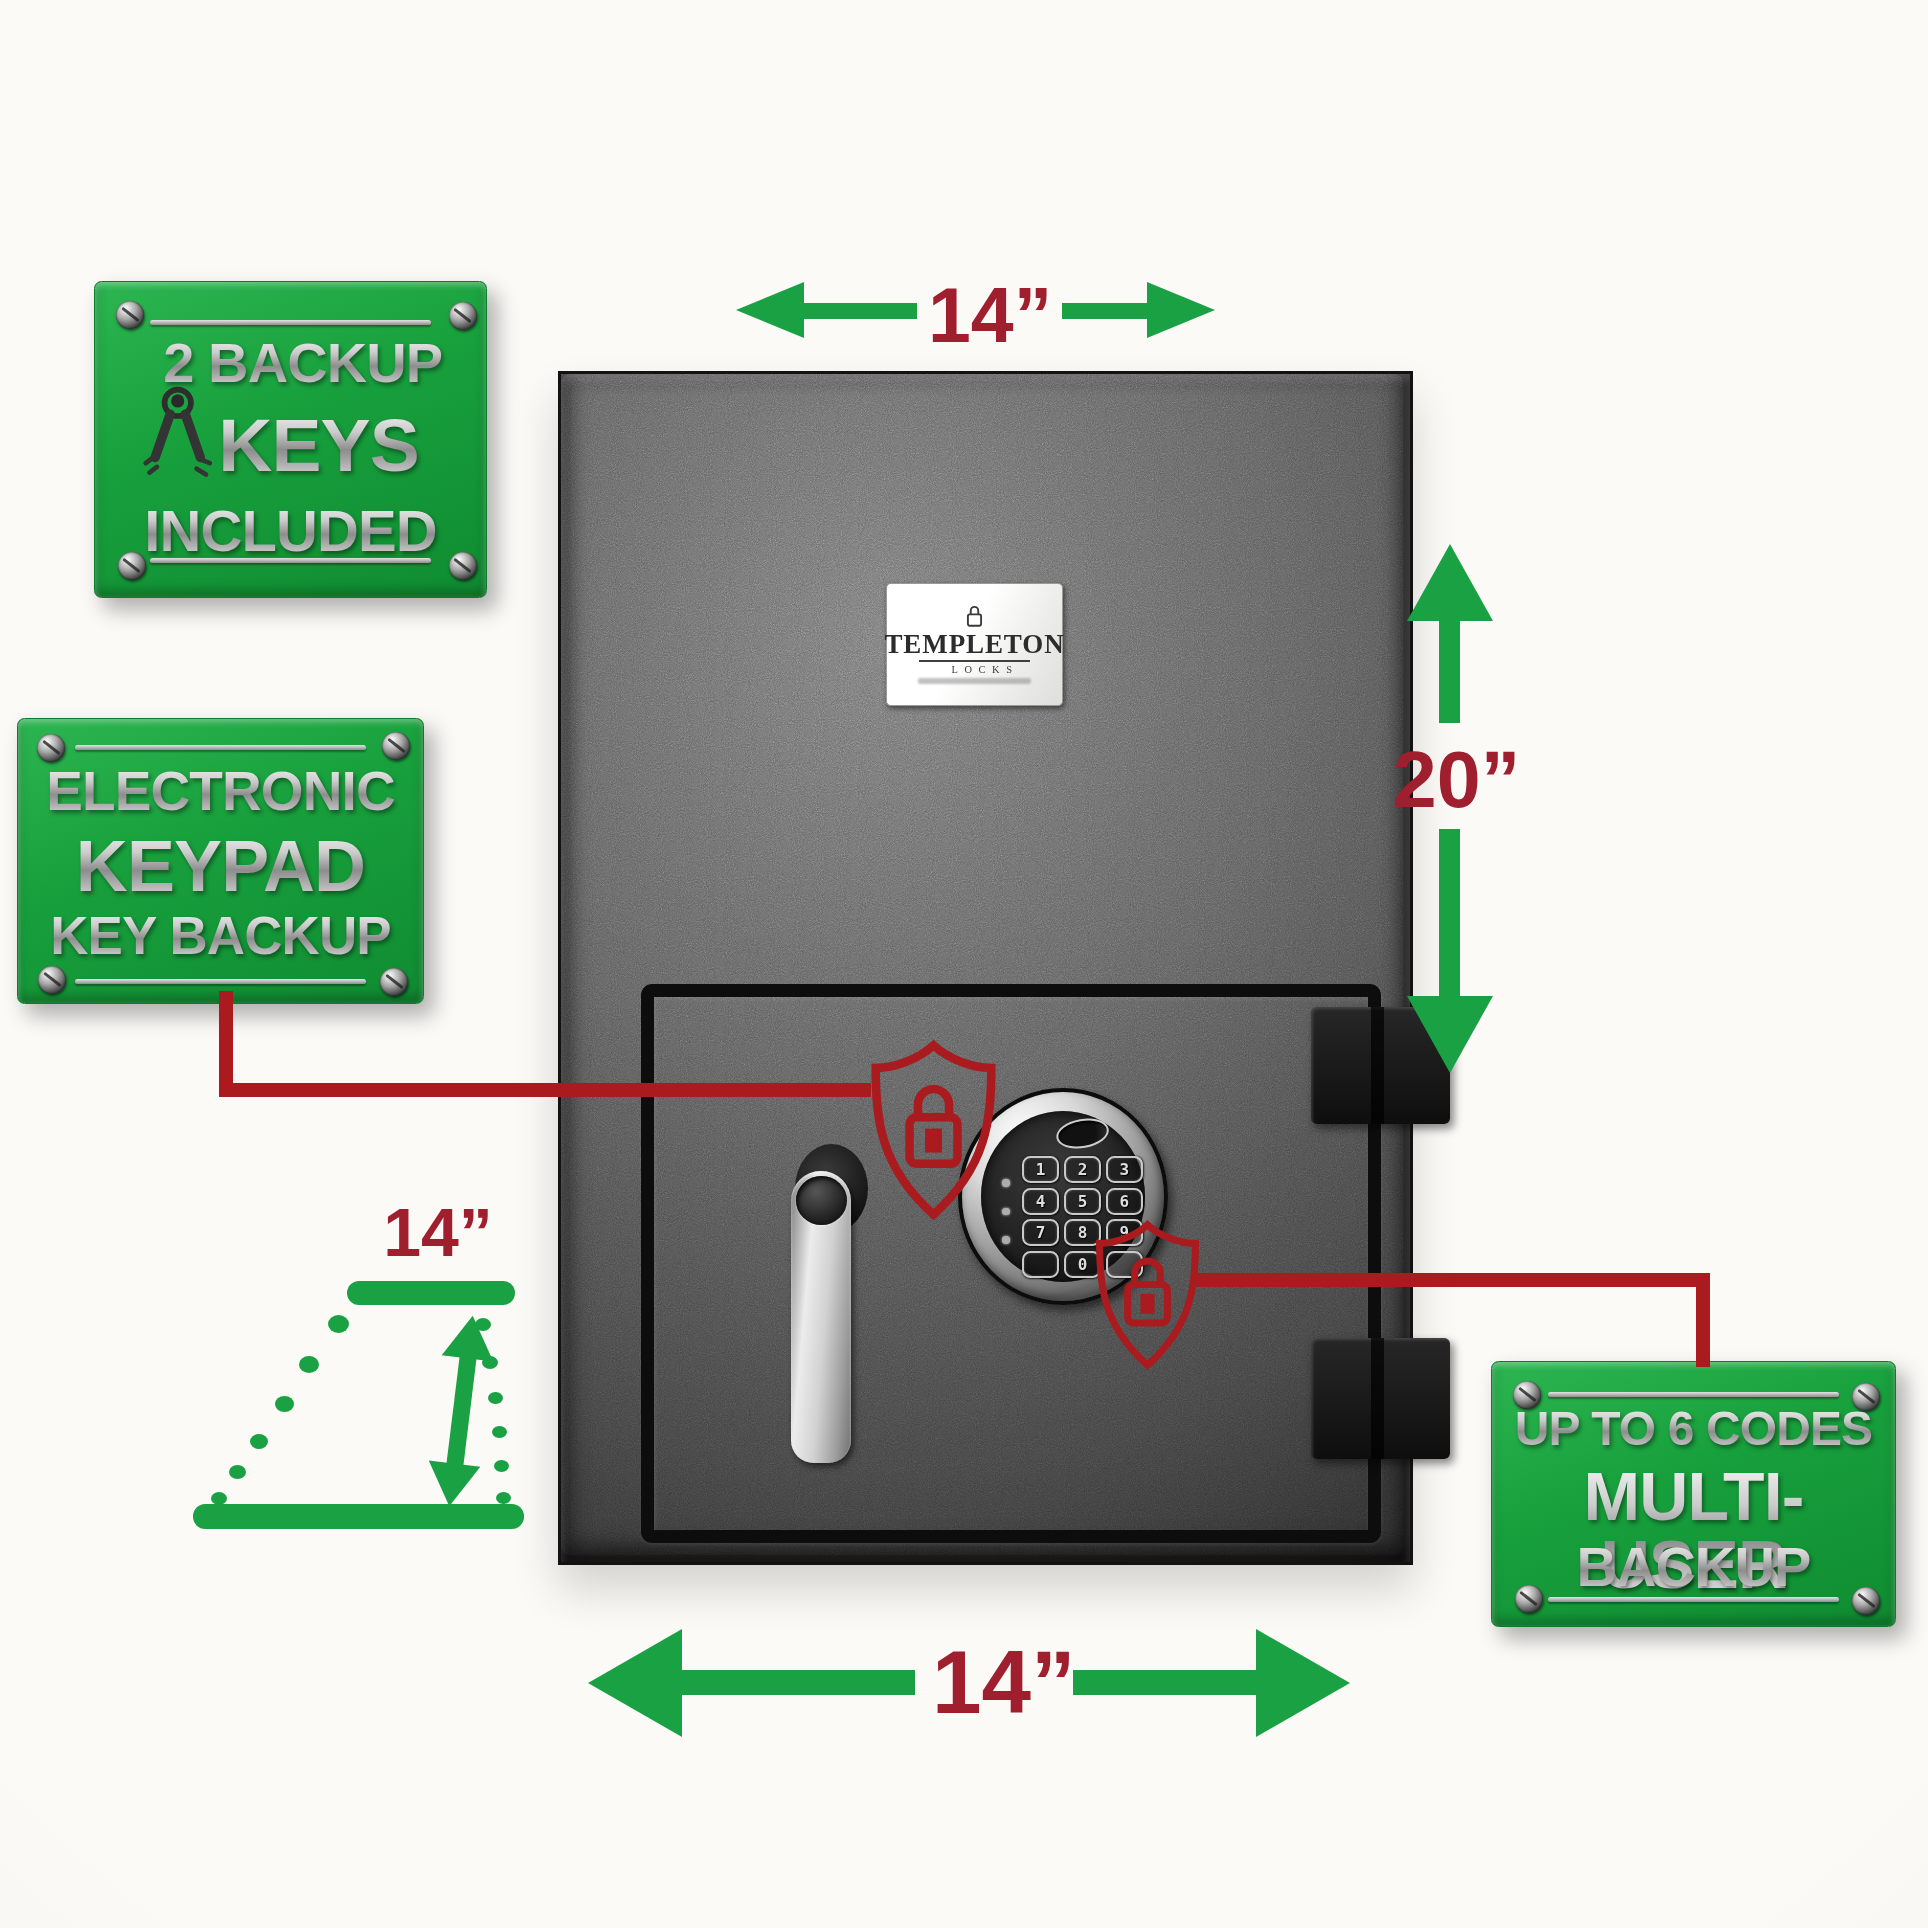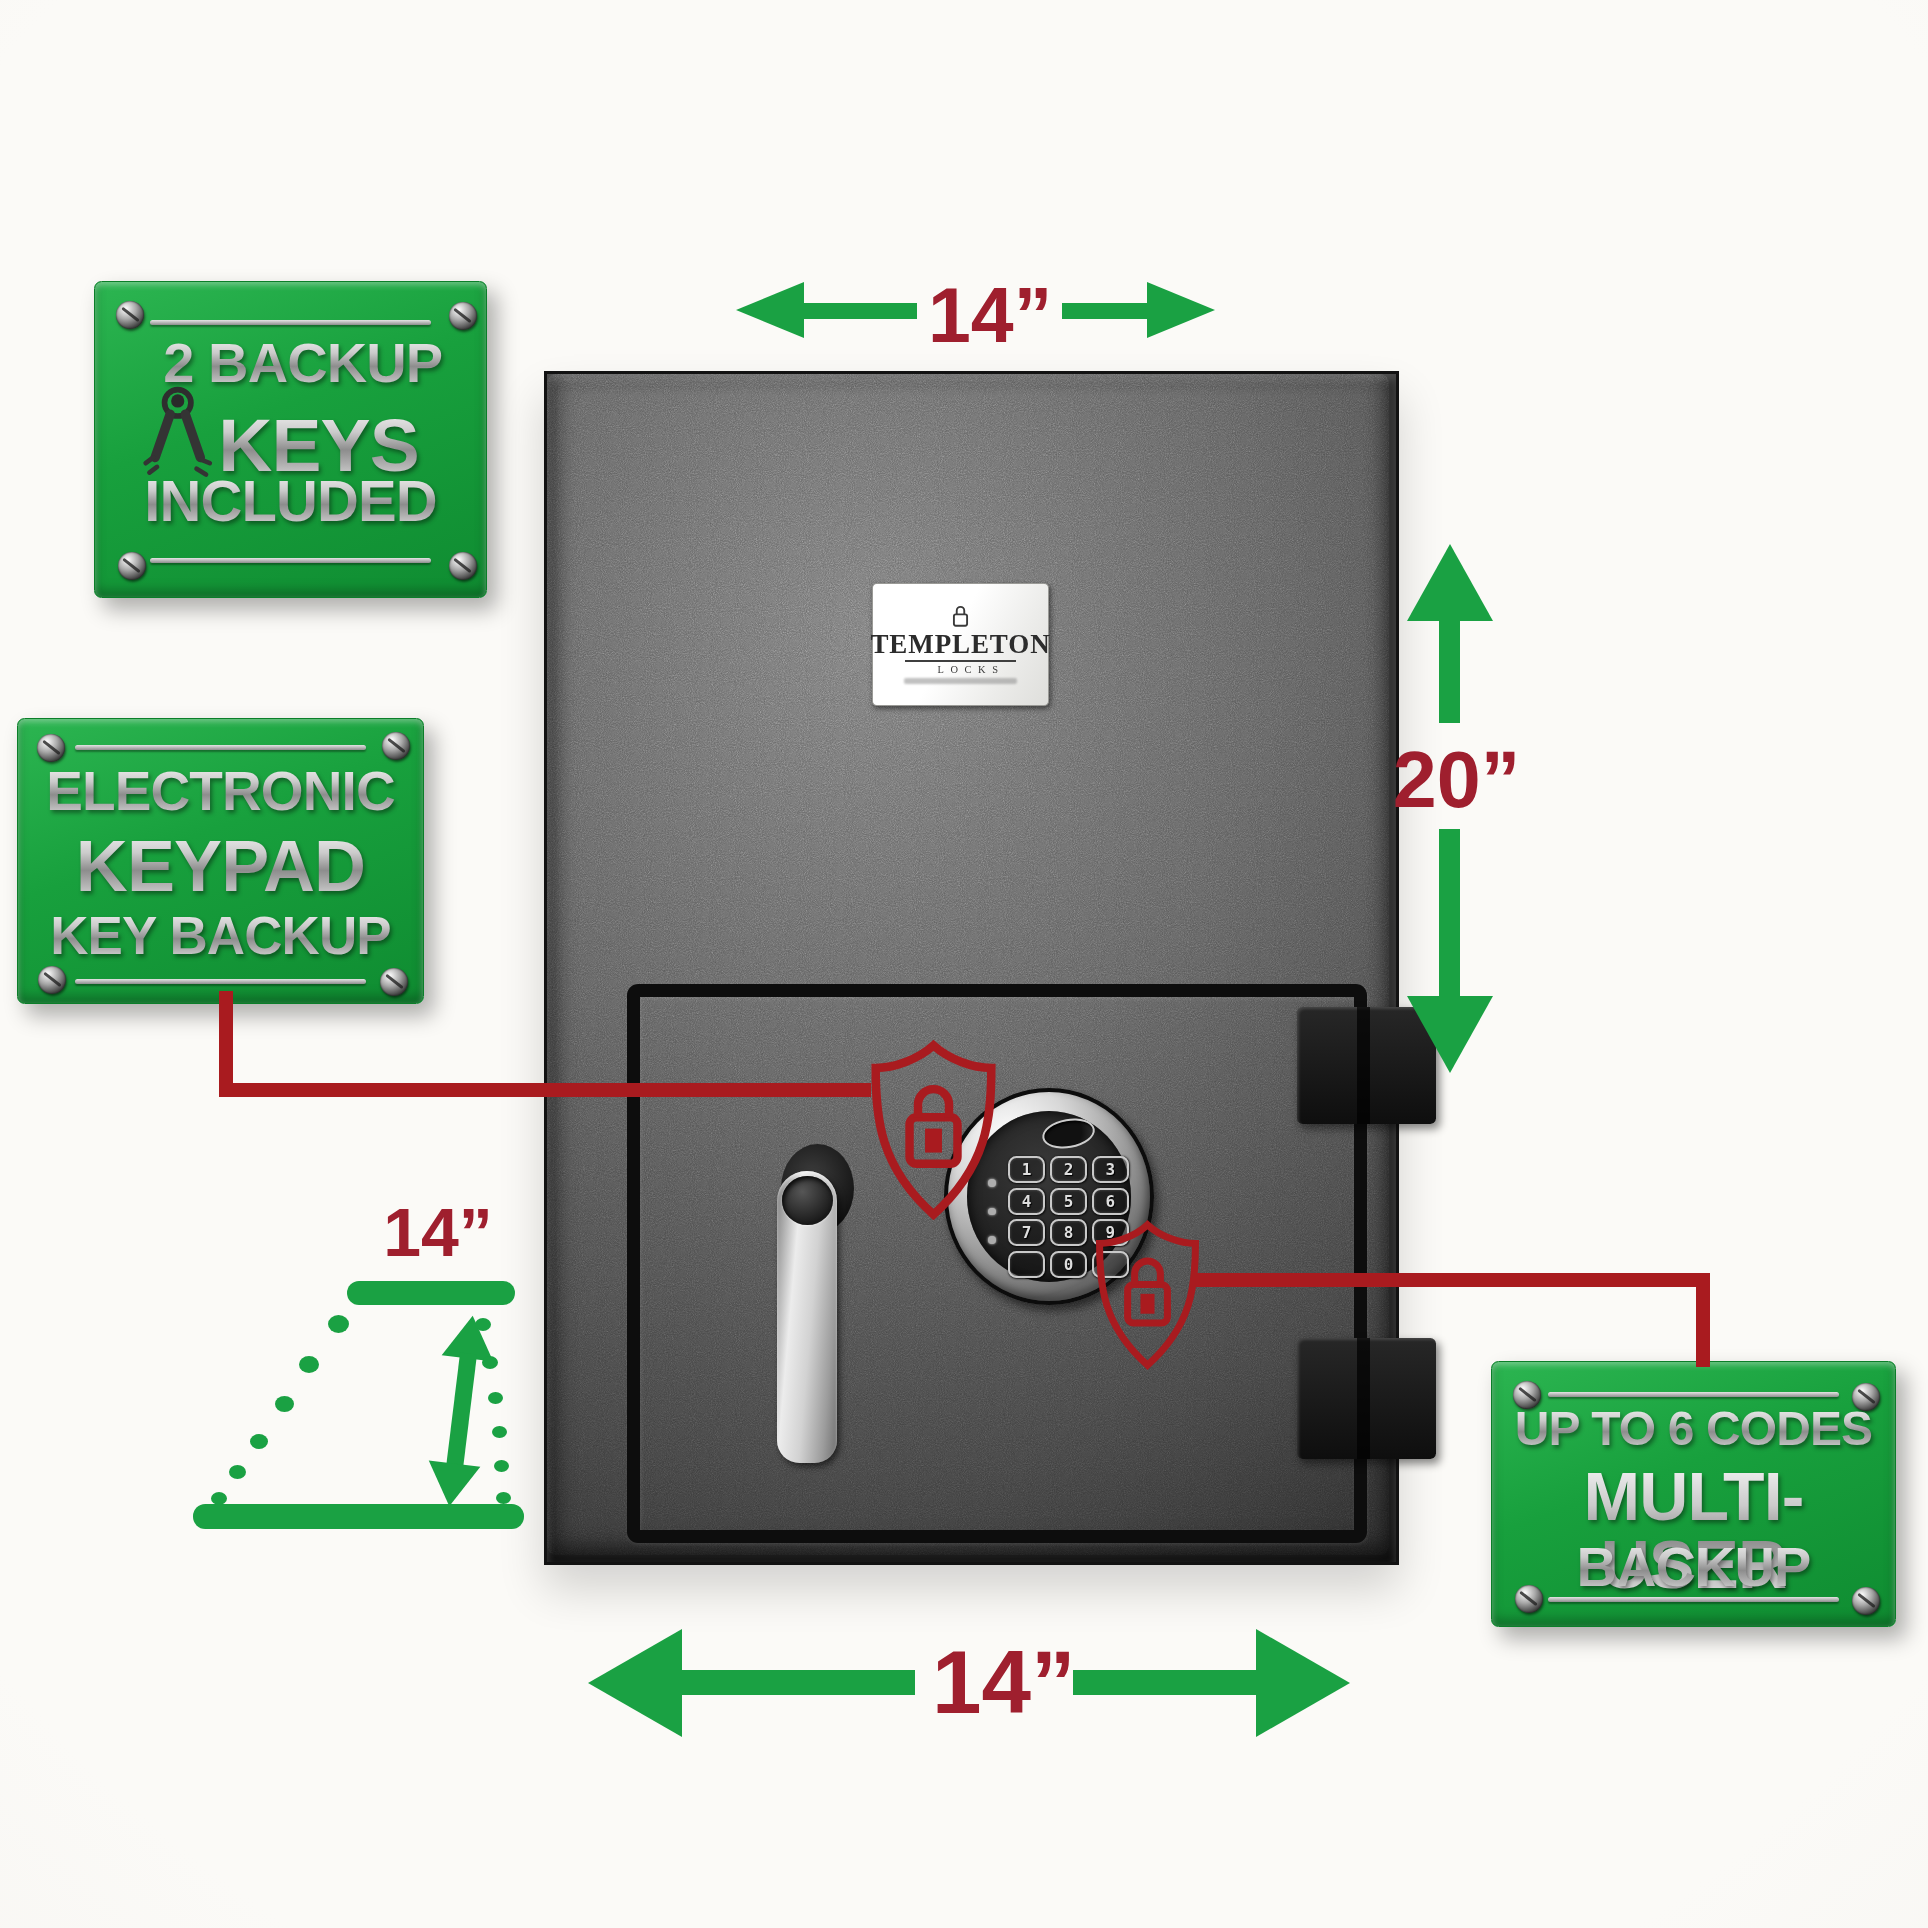--- a/index.html
+++ b/index.html
@@ -1,21 +1,21 @@
 <!DOCTYPE html>
 <html style="--badge_green: #18a03d; --arrow_green: #1aa143; --dim_red: #9f1f2e; --line_red: #a91b1f; --safe_gray: #565656; --background: #f8f7f4;font-size:15px"><head>
 <meta charset="utf-8">
 <style>
   html,body{margin:0;padding:0;width:1928px;height:1928px;overflow:hidden;
     font-family:"Liberation Sans",sans-serif;}
   #stage{position:absolute;inset:0;width:1928px;height:1928px;
     background:radial-gradient(130% 130% at 50% 45%, #fbfaf7 50%, #f3f1ed 78%, #e3e0da 100%);}
 
   
-  .safe-body{position:absolute;left:544px;top:371px;width:849px;height:1188px;
+  .safe-body{position:absolute;left:558px;top:371px;width:849px;height:1188px;
     border:3.8px solid #121212;border-radius:0;
     background:radial-gradient(120% 95% at 38% 22%, #757575 0%, #5c5c5c 40%, #404040 75%, #262626 100%);
     box-shadow:inset 0 5.6px 9.4px rgba(255,255,255,.20), inset 0 -15px 24.5px rgba(0,0,0,.55),
       inset 11.3px 0 19px rgba(0,0,0,.25), inset -11.3px 0 19px rgba(0,0,0,.38),
       0 24.5px 43px rgba(0,0,0,.16);}
   .speckle{position:absolute;inset:0;mix-blend-mode:overlay;opacity:.8;border-radius:9.4px;pointer-events:none;}
   .door-groove{position:absolute;left:80px;top:610px;width:714px;height:533px;
     border:13px solid #0d0d0d;border-radius:11.3px;
     box-shadow:inset 0.9px 1.9px 4.7px rgba(255,255,255,.10), 0.9px 1.9px 2.8px rgba(255,255,255,.06);}
 
@@ -155,21 +155,21 @@
 
   <div class="plate" style="left:94px;top:281px;width:391px;height:315px;">
     <div class="screw" style="left:21px;top:19px;"></div>
     <div class="screw" style="right:9.4px;top:20px;"></div>
     <div class="screw" style="left:22.6px;bottom:17px;"></div>
     <div class="screw" style="right:9.4px;bottom:17px;"></div>
     <div class="plate-line" style="top:38px;"></div>
     <div class="plate-line" style="top:276px;"></div>
     <div class="metal" style="top:53px;font-size:56px;padding-left:24.5px;">2 BACKUP</div>
     <div class="metal" style="top:126px;font-size:75px;padding-left:56px;">KEYS</div>
-    <div class="metal" style="top:190px;font-size:58px;">INCLUDED</div>
+    <div class="metal" style="top:220px;font-size:58px;">INCLUDED</div>
     <svg style="position:absolute;left:43px;top:102px;" width="87" height="98" viewBox="0 0 92 104">
       <circle cx="42" cy="20" r="14" fill="none" stroke="#2e2e2e" stroke-width="6"></circle>
       <g stroke="#343434" stroke-width="10" stroke-linecap="round">
         <line x1="34" y1="32" x2="18" y2="78"></line>
         <line x1="50" y1="32" x2="66" y2="78"></line>
       </g>
       <g stroke="#343434" stroke-width="5" stroke-linecap="round">
         <line x1="16" y1="78" x2="8" y2="84"></line>
           <line x1="20" y1="88" x2="12" y2="94"></line>
         <line x1="66" y1="80" x2="76" y2="84"></line>

